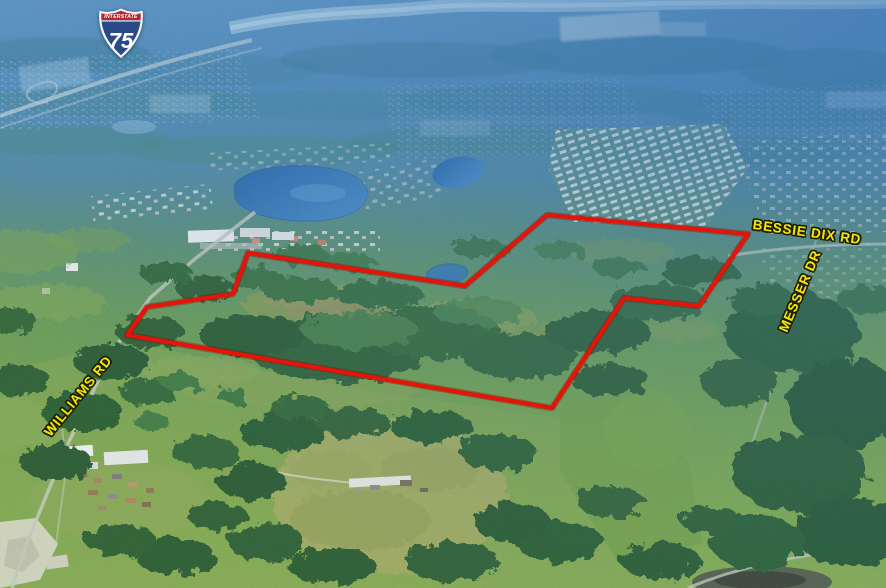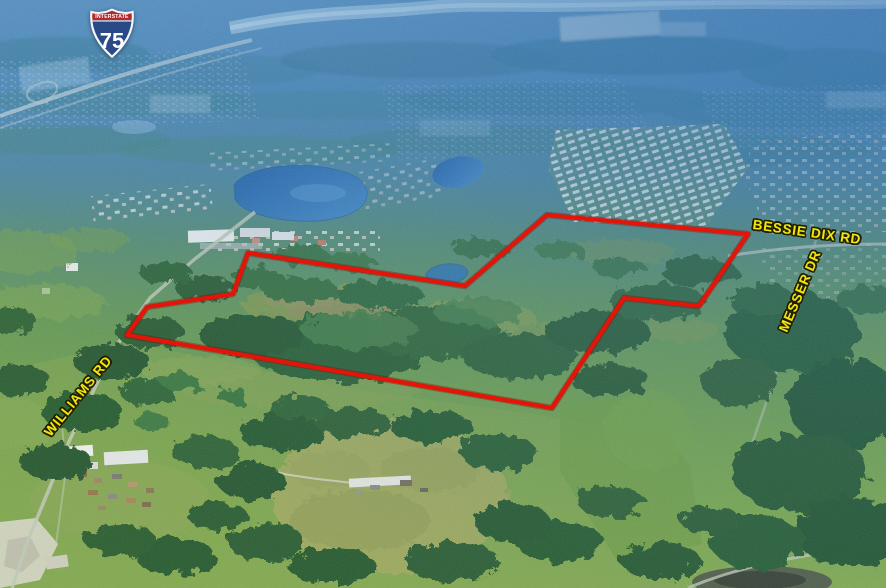--- a/index.html
+++ b/index.html
@@ -4,22 +4,22 @@
 <style>
   html,body { margin:0; padding:0; background:#222; }
   .stage {
     position:relative; width:886px; height:588px; overflow:hidden;
     font-family:"Liberation Sans", sans-serif;
     background:#4b87b9;
   }
   .stage > svg.scene { position:absolute; left:0; top:0; }
 
   
-  .shield { position:absolute; left:90px; top:7px; width:44px; height:52px;
-            filter:drop-shadow(0 1px 2px rgba(0,0,20,.45)); }
+  .shield { position:absolute; left:99px; top:7px; width:44px; height:52px;
+            filter:drop-shadow(0 1px 2px rgba(0,0,20,.45));font-style:italic; }
   .shield svg { display:block; width:100%; height:100%; }
   .shield text { font-family:"Liberation Sans", sans-serif; fill:#ffffff; }
   .shield .hdr { font-size:5.3px; font-weight:bold; letter-spacing:.25px; }
   .shield .num { font-size:23px; font-weight:bold; }
 
   
   .road-label {
     position:absolute; white-space:nowrap;
     font-weight:bold; font-size:13.5px; letter-spacing:.8px;
     color:#f2e50e;

